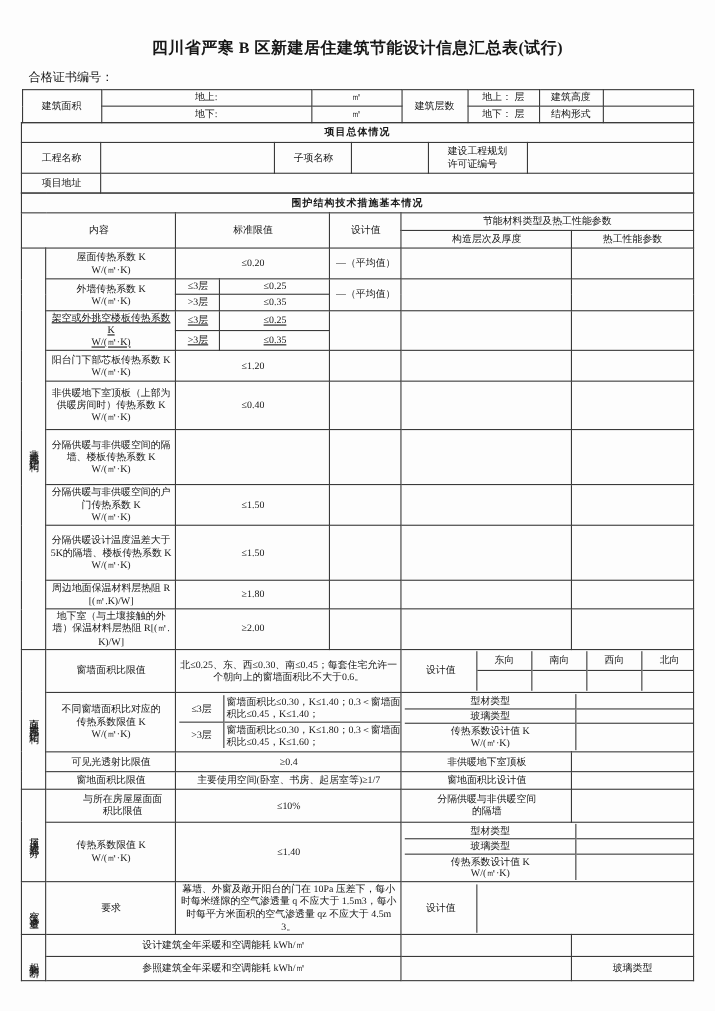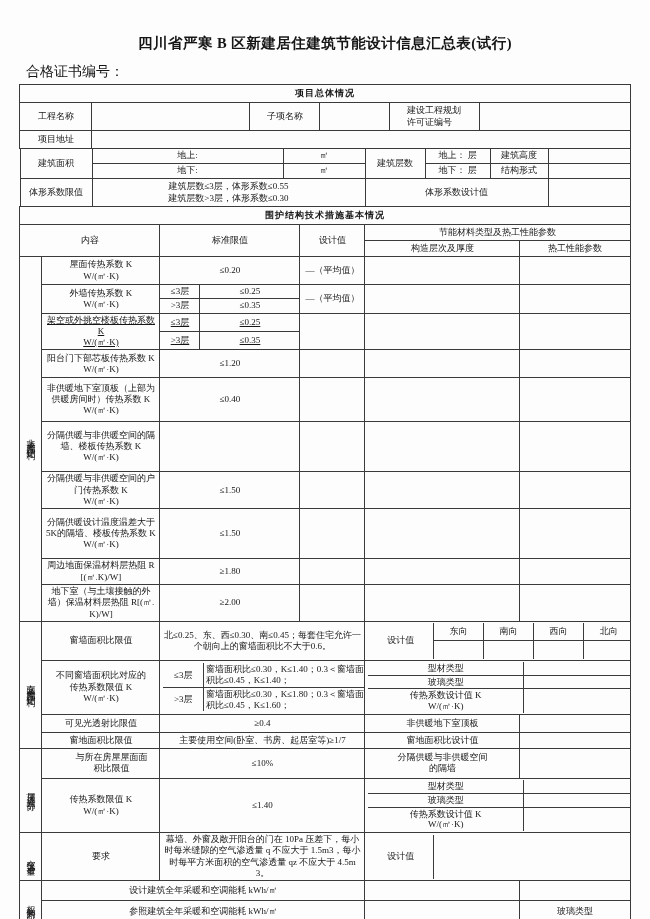--- a/index.html
+++ b/index.html
@@ -1,20 +1,20 @@
 <!DOCTYPE html>
 <html><head>
 <meta charset="utf-8">
 <style>
   html,body{margin:0;padding:0;background:#f2f2f2;}
   .page{width:650px;height:919px;background:#fdfdfd;margin:0 auto;position:relative;
         font-family:"Liberation Serif","DejaVu Serif",serif;color:#161616;
         box-sizing:border-box;padding-top:34px;}
   .title{text-align:center;font-size:14.5px;font-weight:bold;letter-spacing:.5px;}
-  .cert{font-size:14px;margin:10px 16px 4px 26px;}
+  .cert{font-size:11px;margin:10px 16px 4px 26px;}
   table.t{border-collapse:collapse;table-layout:fixed;width:610px;margin:-1px auto 0 auto;}
   table.t td{border:1px solid #3a3a3a;font-size:9px;line-height:1.25;text-align:center;
              vertical-align:middle;padding:1px 3px;overflow:hidden;word-break:break-all;}
   td.sec{font-weight:bold;font-size:10px;letter-spacing:1px;}
   td.tl{text-align:left;}
   .blk{display:block;}
   .w56{display:inline-block;max-width:56px;text-align:left;}
   .w76{display:inline-block;max-width:78px;margin-left:21px;}
   .w90{display:inline-block;max-width:92px;}
   td.nest{padding:0;vertical-align:top;}
@@ -39,48 +39,20 @@
 <body>
 
 <div class="page">
 
   <div class="title">四川省严寒 B 区新建居住建筑节能设计信息汇总表(试行)</div>
   <div class="cert">合格证书编号：</div>
 
   <table class="t">
     <colgroup>
         <col style="width:72px">
-        <col style="width:158px">
-        <col style="width:70px">
-        <col style="width:70px">
-        <col style="width:90px">
-        <col style="width:150px">
-      </colgroup>
-    <tbody>
-        <tr class="r18">
-      <td colspan="6" class="sec">项目总体情况</td>
-    </tr>
-    <tr class="r28">
-      <td>工程名称</td>
-      <td></td>
-      <td>子项名称</td>
-      <td></td>
-      <td class="tl"><span class="w56">建设工程规划许可证编号</span></td>
-      <td></td>
-    </tr>
-    <tr class="r18">
-      <td>项目地址</td>
-      <td colspan="5"></td>
-    </tr>
-  </tbody>
-    </table>
-
-  <table class="t">
-    <colgroup>
-        <col style="width:72px">
         <col style="width:191px">
         <col style="width:82px">
         <col style="width:60px">
         <col style="width:65px">
         <col style="width:58px">
         <col style="width:82px">
       </colgroup>
     <tbody>
         <tr class="r15">
       <td rowspan="2">建筑面积</td>
@@ -97,36 +69,45 @@
       <td>地下：  层</td>
       <td>结构形式</td>
       <td></td>
     </tr>
   </tbody>
     </table>
 
   <table class="t">
     <colgroup>
         <col style="width:72px">
-        <col style="width:273px">
-        <col style="width:183px">
-        <col style="width:82px">
+        <col style="width:158px">
+        <col style="width:70px">
+        <col style="width:70px">
+        <col style="width:90px">
+        <col style="width:150px">
       </colgroup>
     <tbody>
-        <tr class="r28">
-      <td>体形系数限值</td>
-      <td class="tl">
-        <span class="blk">建筑层数≤3层，体形系数≤0.55</span>
-        <span class="blk">建筑层数&gt;3层，体形系数≤0.30</span>
-      </td>
-      <td>体形系数设计值</td>
-      <td></td>
+        <tr class="r18">
+      <td colspan="6" class="sec">项目总体情况</td>
+    </tr>
+    <tr class="r28">
+      <td>工程名称</td>
+      <td></td>
+      <td>子项名称</td>
+      <td></td>
+      <td class="tl"><span class="w56">建设工程规划许可证编号</span></td>
+      <td></td>
+    </tr>
+    <tr class="r18">
+      <td>项目地址</td>
+      <td colspan="5"></td>
     </tr>
   </tbody>
     </table>
+
 
   <table class="t">
     <colgroup>
         <col style="width:22px">
         <col style="width:118px">
         <col style="width:40px">
         <col style="width:100px">
         <col style="width:65px">
         <col style="width:155px">
         <col style="width:110px">

